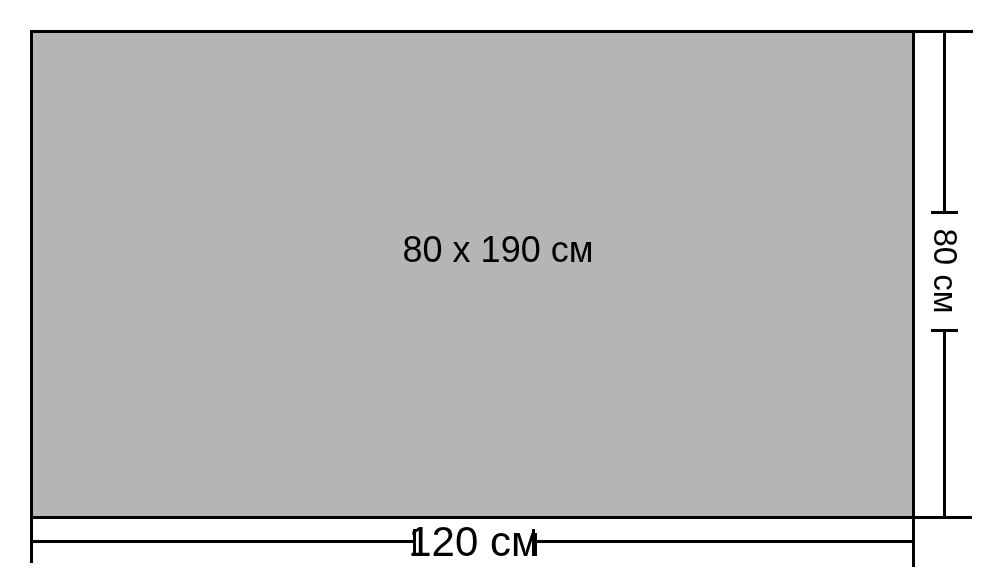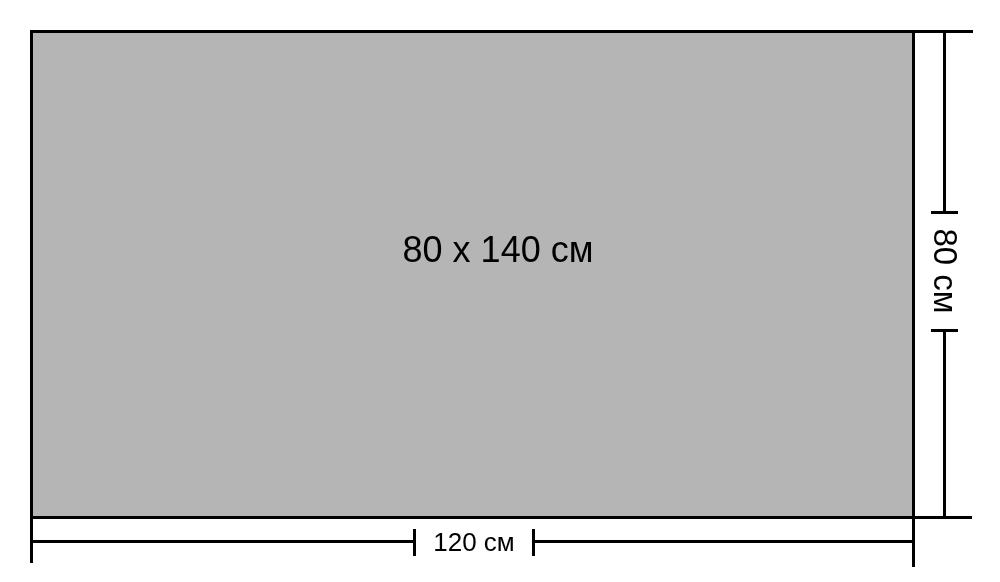--- a/index.html
+++ b/index.html
@@ -56,21 +56,21 @@
   .center-label {
     left: 498px;
     top: 250px;
     transform: translate(-50%, -50%);
     font-size: 36px;
   }
   .bottom-label {
     left: 474px;
     top: 542px;
     transform: translate(-50%, -50%);
-    font-size: 26px;
+    font-size: 42px;
   }
   .right-label {
     left: 945px;
     top: 271px;
     transform: translate(-50%, -50%) rotate(90deg);
     font-size: 33px;
   }
 </style>
 </head>
 <body>
@@ -87,19 +87,19 @@
   <div class="line dim-r-upper"></div>
   <div class="line dim-r-lower"></div>
   <div class="line tick-r-top"></div>
   <div class="line tick-r-bottom"></div>
 
   <div class="line dim-b-left"></div>
   <div class="line dim-b-right"></div>
   <div class="line tick-b-left"></div>
   <div class="line tick-b-right"></div>
 
-  <div class="label center-label">80 x 140 см</div>
+  <div class="label center-label">80 x 190 см</div>
 
   <div class="label bottom-label">120 см</div>
 
   <div class="label right-label">80 см</div>
 
 </div>
 
 </body></html>

